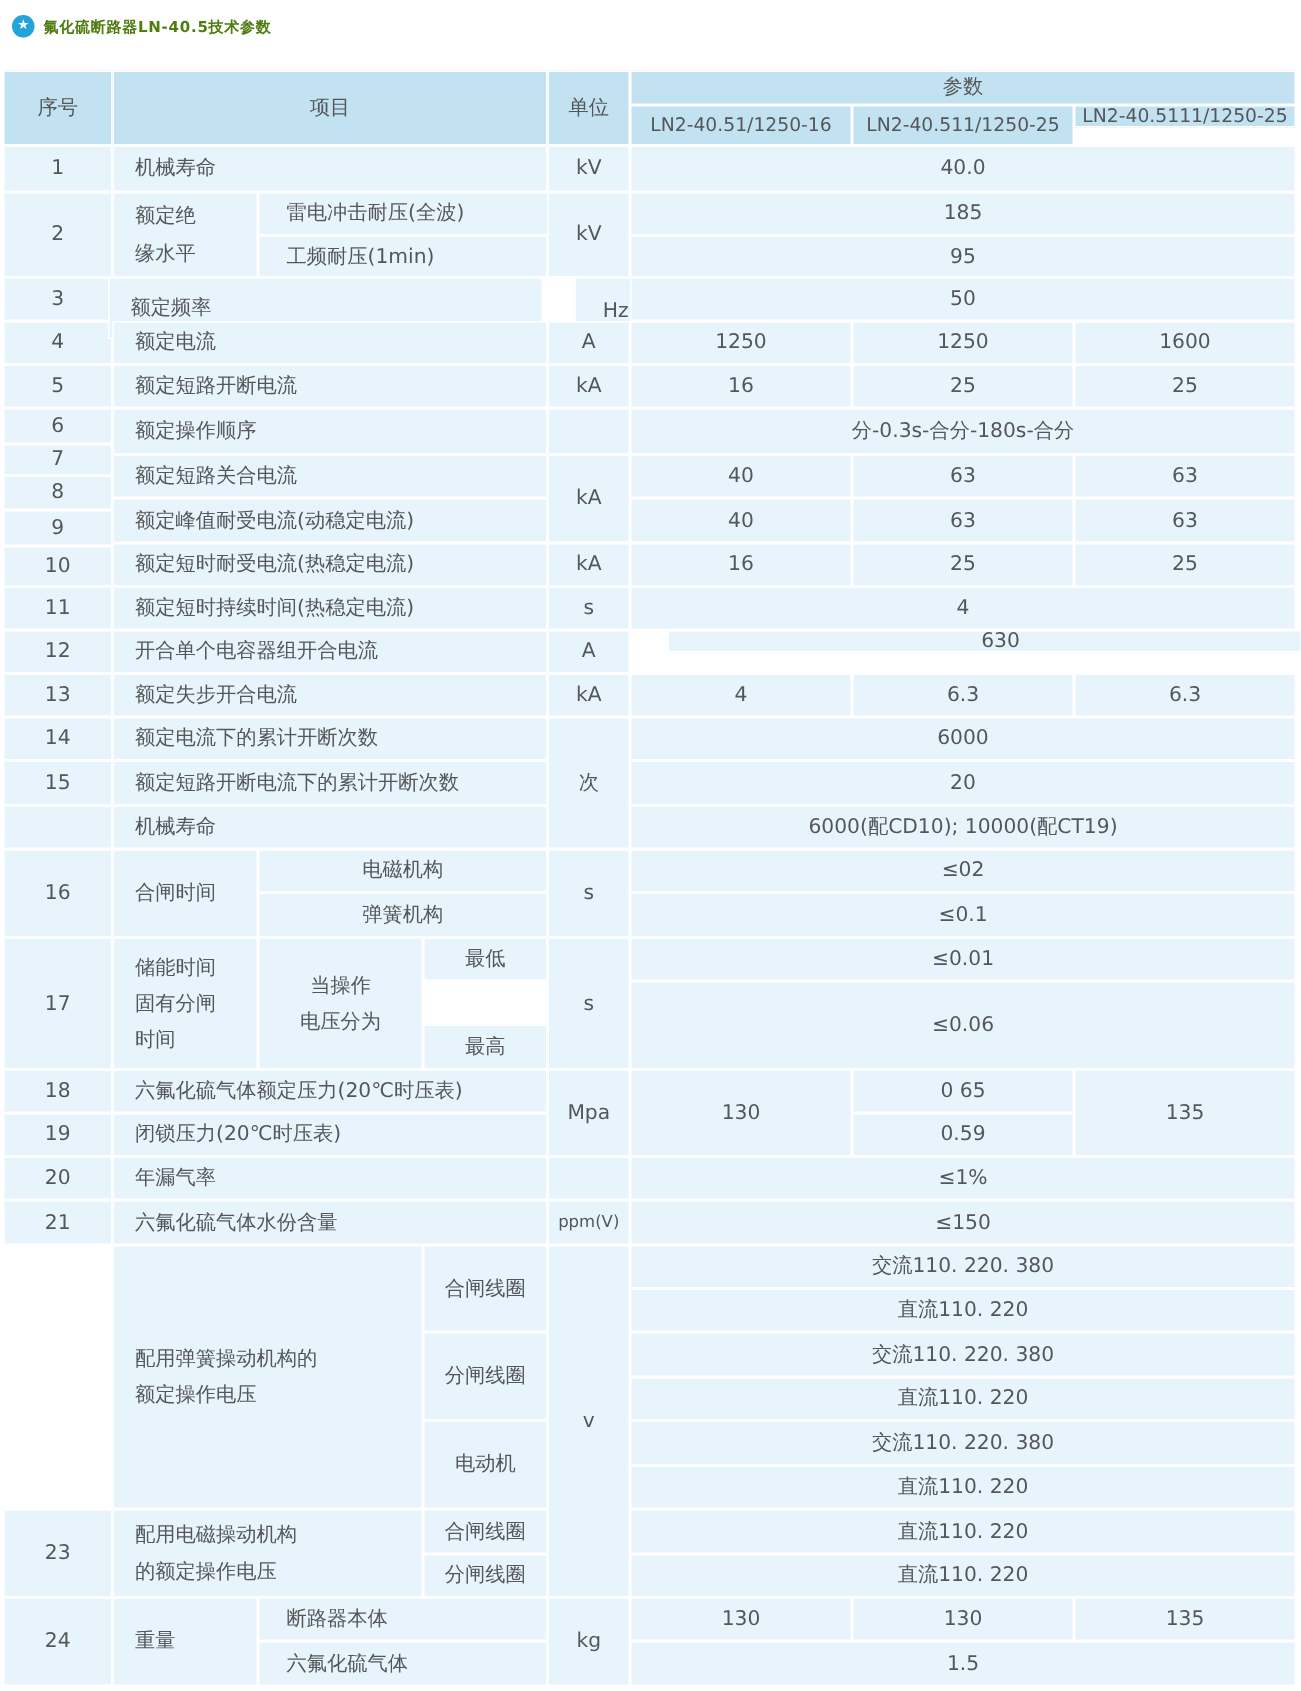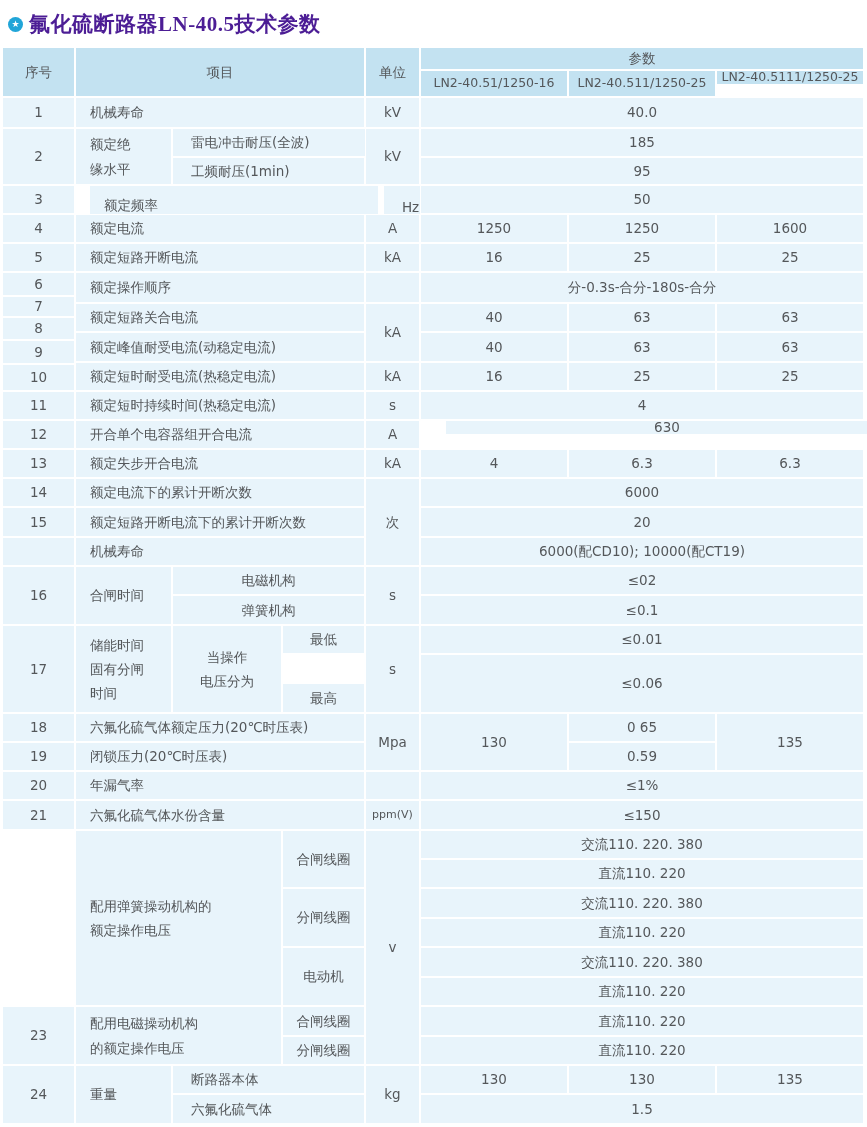--- a/index.html
+++ b/index.html
@@ -1,21 +1,21 @@
 <!DOCTYPE html>
 <html><head>
 <meta charset="utf-8">
 <style>
   html,body{margin:0;padding:0;background:#fff;}
   #app{position:relative;width:867px;height:1127px;background:#fff;overflow:hidden;
        font-family:"DejaVu Sans","Liberation Sans",sans-serif;color:#54575a;}
   .titlebar{position:absolute;left:8px;top:10px;display:flex;align-items:center;gap:6px;}
   .badge{width:15px;height:15px;border-radius:50%;background:#21a5d8;display:flex;
          align-items:center;justify-content:center;color:#fff;font-size:9px;line-height:1;}
-  .title{color:#4c1d95;font-size:21px;font-weight:bold;letter-spacing:.5px;font-family:Liberation Serif, serif;}
+  .title{color:#4d7c0f;font-size:10px;font-weight:bold;letter-spacing:.5px;}
   .cell{position:absolute;box-sizing:border-box;border:1px solid #ffffff;background:#e8f4fb;
         display:flex;align-items:center;justify-content:center;text-align:center;
         font-size:13.5px;line-height:1.35;overflow:hidden;}
   .hd{background:#c3e2f1;}
   .left{justify-content:flex-start;text-align:left;padding-left:14px;}
   .left18{justify-content:flex-start;text-align:left;padding-left:18px;}
   .pre{white-space:pre-line;line-height:1.8;}
   .small{font-size:11px;}
   .mfont{font-size:12.5px;}
 </style>
@@ -60,21 +60,21 @@
   <div class="cell" style="left:2px;top:771px;width:73px;height:29px">20</div>
   <div class="cell" style="left:2px;top:800px;width:73px;height:30px">21</div>
   <div class="cell" style="left:2px;top:1006px;width:73px;height:59px">23</div>
   <div class="cell" style="left:2px;top:1065px;width:73px;height:59px">24</div>
 
   <div class="cell left" style="left:75px;top:97px;width:290px;height:31px">机械寿命</div>
   <div class="cell left pre" style="left:75px;top:128px;width:97px;height:57px">额定绝
 缘水平</div>
   <div class="cell left18" style="left:172px;top:128px;width:208px;height:29px">雷电冲击耐压(全波)</div>
   <div class="cell left18" style="left:172px;top:157px;width:193px;height:28px">工频耐压(1min)</div>
-  <div class="cell left" style="left:89px;top:185px;width:290px;height:41px">额定频率</div>
+  <div class="cell left" style="left:72px;top:185px;width:290px;height:41px">额定频率</div>
   <div class="cell left" style="left:75px;top:214px;width:290px;height:29px">额定电流</div>
   <div class="cell left" style="left:75px;top:243px;width:290px;height:29px">额定短路开断电流</div>
   <div class="cell left" style="left:75px;top:272px;width:290px;height:31px">额定操作顺序</div>
   <div class="cell left" style="left:75px;top:303px;width:290px;height:29px">额定短路关合电流</div>
   <div class="cell left" style="left:75px;top:332px;width:290px;height:30px">额定峰值耐受电流(动稳定电流)</div>
   <div class="cell left" style="left:75px;top:362px;width:290px;height:29px">额定短时耐受电流(热稳定电流)</div>
   <div class="cell left" style="left:75px;top:391px;width:290px;height:29px">额定短时持续时间(热稳定电流)</div>
   <div class="cell left" style="left:75px;top:420px;width:290px;height:29px">开合单个电容器组开合电流</div>
   <div class="cell left" style="left:75px;top:449px;width:290px;height:29px">额定失步开合电流</div>
   <div class="cell left" style="left:75px;top:478px;width:290px;height:29px">额定电流下的累计开断次数</div>

